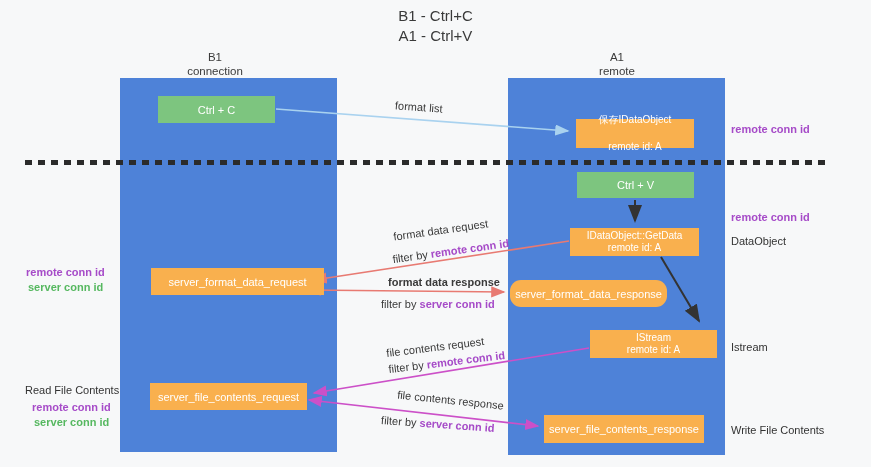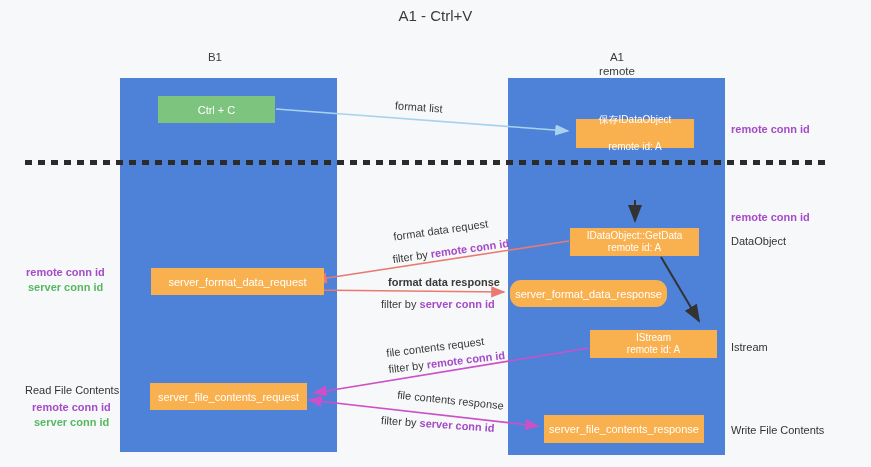--- a/index.html
+++ b/index.html
@@ -19,25 +19,27 @@
   .greenlbl{color:#56b860;font-weight:bold;}
   .arrow-label{font-size:11px;color:#3a3a3a;white-space:nowrap;transform-origin:center center;}
   svg{position:absolute;left:0;top:0;pointer-events:none;}
 </style>
 </head>
 <body>
 
 <div class="canvas">
 
   <div class="abs title" style="top:6px;left:0;">
+    <div>B1 - Ctrl+C</div>
     <div>A1 - Ctrl+V</div>
   </div>
 
   <div class="abs col-hdr" style="left:155px;top:50px;width:120px;">
     <div>B1</div>
+    <div>connection</div>
   </div>
   <div class="abs col-hdr" style="left:557px;top:50px;width:120px;">
     <div>A1</div>
     <div>remote</div>
   </div>
 
   <div class="abs lifeline" style="left:120px;top:78px;width:217px;height:374px;"></div>
   <div class="abs lifeline" style="left:508px;top:78px;width:217px;height:377px;"></div>
 
   <div class="abs divider" style="left:25px;top:160px;width:806px;"></div>
@@ -74,20 +76,23 @@
 
   <div class="abs box box-green" style="left:158px;top:96px;width:117px;height:27px;">
     <span>Ctrl + C</span>
   </div>
 
   <div class="abs box box-orange small" style="left:576px;top:119px;width:118px;height:29px;gap:14px;">
     <div class="small">保存IDataObject</div>
     <div class="small">remote id: A</div>
   </div>
 
+  <div class="abs box box-green" style="left:577px;top:172px;width:117px;height:26px;">
+    <span>Ctrl + V</span>
+  </div>
 
   <div class="abs box box-orange" style="left:570px;top:228px;width:129px;height:28px;">
     <div class="small">IDataObject::GetData</div>
     <div class="small">remote id: A</div>
   </div>
 
   <div class="abs box box-orange" style="left:151px;top:268px;width:173px;height:27px;">
     <span>server_format_data_request</span>
   </div>
 

